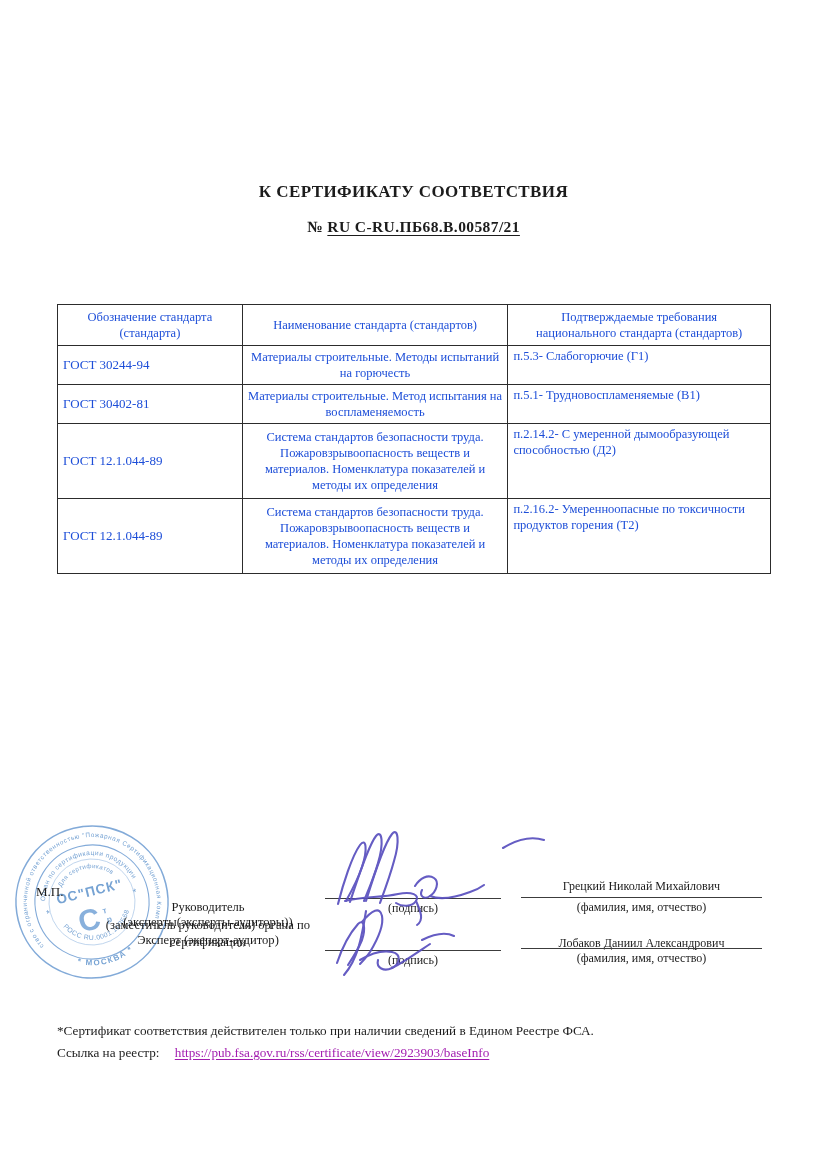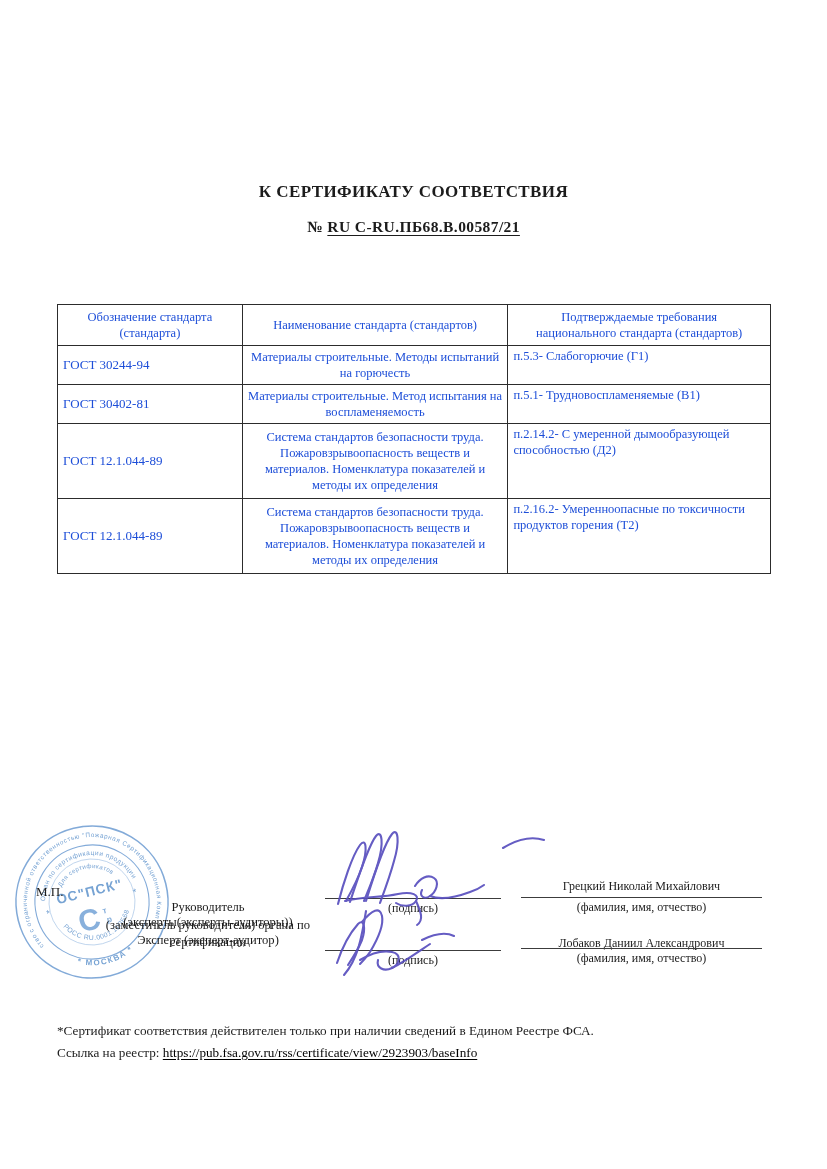--- a/index.html
+++ b/index.html
@@ -34,21 +34,21 @@
   .roles2{left:77px;top:913px;width:262px;text-align:center;font-size:12.6px;line-height:18px;z-index:2;}
   .sline{border-top:1.2px solid #3c3c3c;height:0;z-index:2;}
   .cap{text-align:center;font-size:12px;z-index:2;}
   .lcol{left:325px;width:176px;}
   .rcol{left:521px;width:241px;}
   .nm{text-align:center;font-size:12px;z-index:2;}
   .sig-svg{z-index:4;pointer-events:none;}
   .stamp-svg{z-index:1;}
   
   .footer{left:57px;top:1020px;width:700px;font-size:13.2px;line-height:22px;}
-  .footer a{color:#000000;text-decoration:underline;text-underline-offset:2px;cursor:pointer;}
+  .footer a{color:#a21caf;text-decoration:underline;text-underline-offset:2px;cursor:pointer;margin-left:12px;}
 </style>
 </head>
 <body>
 
 <div class="page">
 
   <div class="abs title t2">К СЕРТИФИКАТУ СООТВЕТСТВИЯ</div>
   <div class="abs title t3"><span>№ </span><span class="num">RU C-RU.ПБ68.В.00587/21</span></div>
 
   <table class="std">

